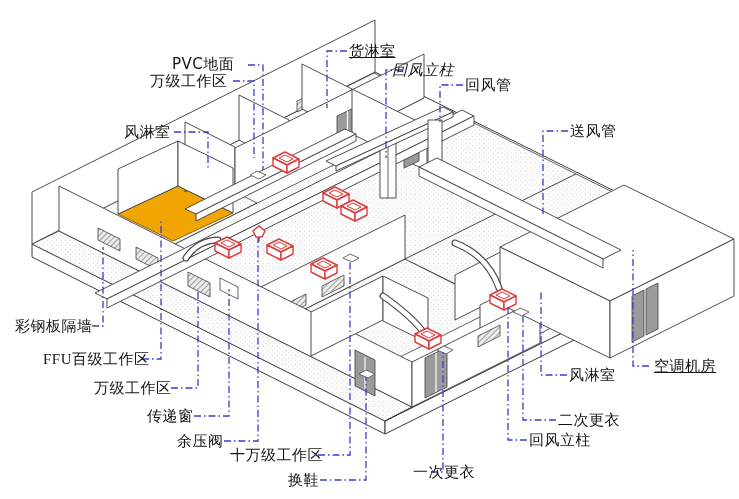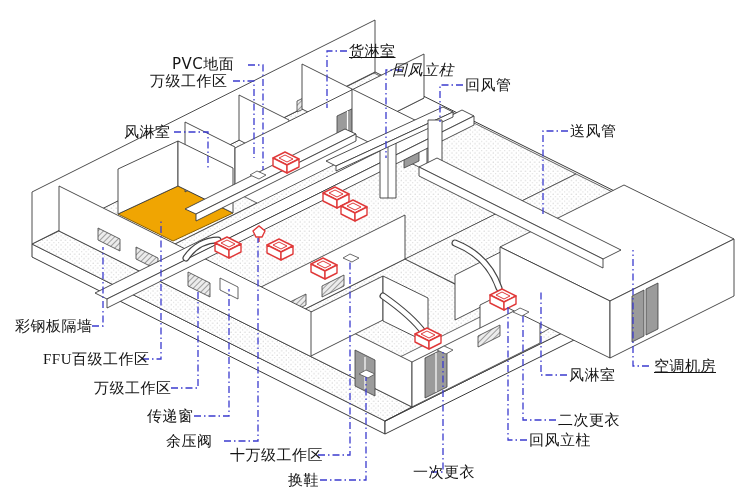--- a/index.html
+++ b/index.html
@@ -238,21 +238,21 @@
       <div class="lbl" style="left: 150px; top: 72px;">万级工作区</div>
       <div class="lbl" style="left: 124px; top: 123px;">风淋室</div>
       <div class="lbl" style="left: 349px; top: 42px; text-decoration: underline;">货淋室</div>
       <div class="lbl" style="left: 392px; top: 61px; font-style: italic;">回风立柱</div>
       <div class="lbl" style="left: 465px; top: 76px;">回风管</div>
       <div class="lbl" style="left: 570px; top: 122px;">送风管</div>
       <div class="lbl" style="left: 15px; top: 317px;">彩钢板隔墙</div>
       <div class="lbl" style="left: 43px; top: 350px; font-family: Liberation Serif, serif;">FFU百级工作区</div>
       <div class="lbl" style="left: 94px; top: 379px;">万级工作区</div>
       <div class="lbl" style="left: 147px; top: 407px;">传递窗</div>
-      <div class="lbl" style="left: 166px; top: 432px;">余压阀</div>
+      <div class="lbl" style="left: 177px; top: 432px;">余压阀</div>
       <div class="lbl" style="left: 230px; top: 446px;">十万级工作区</div>
       <div class="lbl" style="left: 288px; top: 471px;">换鞋</div>
       <div class="lbl" style="left: 370px; top: 463px; margin-left: 43px;">一次更衣</div>
       <div class="lbl" style="left: 558px; top: 411px;">二次更衣</div>
       <div class="lbl" style="left: 529px; top: 431px;">回风立柱</div>
       <div class="lbl" style="left: 569px; top: 366px;">风淋室</div>
       <div class="lbl" style="left: 654px; top: 357px; text-decoration: underline;">空调机房</div>
     </div>
 </div>
 

